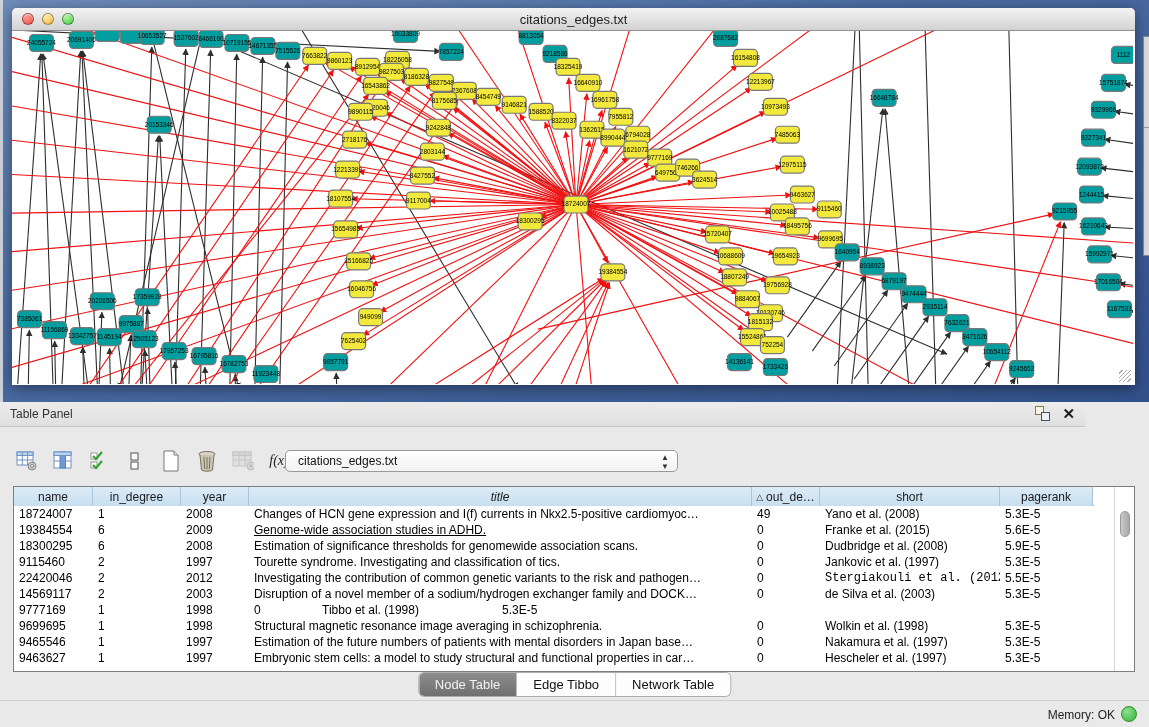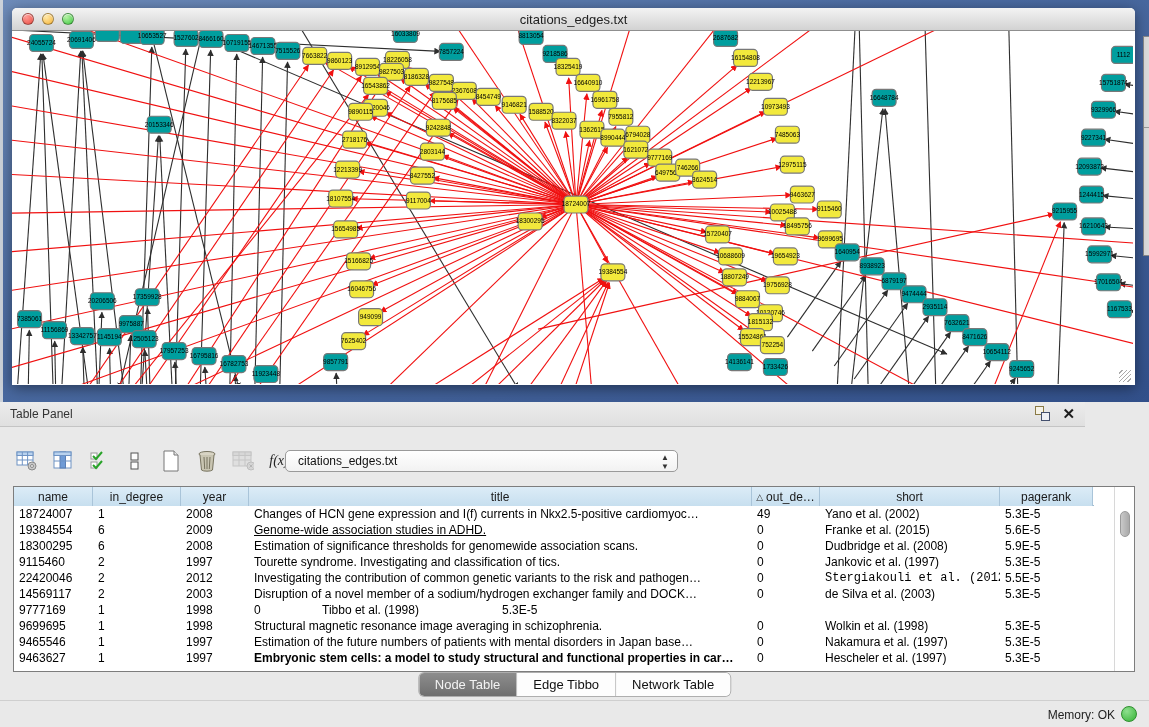--- a/index.html
+++ b/index.html
@@ -828,42 +828,42 @@
     <div class="thead" id="thead">
         <div class="th" style="width: 79px;">
           <span>name</span>
         </div>
         <div class="th" style="width: 88px;">
           <span>in_degree</span>
         </div>
         <div class="th" style="width: 68px;">
           <span>year</span>
         </div>
-        <div class="th" style="width: 503px;">
+        <div class="th" style="width: 503px; font-style: italic;">
           <span>title</span>
         </div>
         <div class="th" style="width: 68px;">
           <span class="sort">△</span>
           <span>out_de…</span>
         </div>
         <div class="th" style="width: 180px;">
           <span>short</span>
         </div>
         <div class="th" style="width: 93px;">
           <span>pagerank</span>
         </div>
       </div>
     <div id="tbody">
         <div class="trow">
           <div class="td" style="width: 79px;">18724007</div>
           <div class="td" style="width: 88px;">1</div>
           <div class="td" style="width: 68px;">2008</div>
           <div class="td" style="width: 503px;">Changes of HCN gene expression and I(f) currents in Nkx2.5-positive cardiomyoc…</div>
           <div class="td" style="width: 68px;">49</div>
-          <div class="td" style="width: 180px;">Yano et al. (2002)</div>
+          <div class="td" style="width: 180px;">Yano et al. (2008)</div>
           <div class="td" style="width: 93px;">5.3E-5</div>
         </div>
         <div class="trow">
           <div class="td" style="width: 79px;">19384554</div>
           <div class="td" style="width: 88px;">6</div>
           <div class="td" style="width: 68px;">2009</div>
           <div class="td" style="width: 503px; text-decoration: underline;">Genome-wide association studies in ADHD.</div>
           <div class="td" style="width: 68px;">0</div>
           <div class="td" style="width: 180px;">Franke et al. (2015)</div>
           <div class="td" style="width: 93px;">5.6E-5</div>
@@ -927,21 +927,21 @@
           <div class="td" style="width: 68px;">1997</div>
           <div class="td" style="width: 503px;">Estimation of the future numbers of patients with mental disorders in Japan base…</div>
           <div class="td" style="width: 68px;">0</div>
           <div class="td" style="width: 180px;">Nakamura et al. (1997)</div>
           <div class="td" style="width: 93px;">5.3E-5</div>
         </div>
         <div class="trow">
           <div class="td" style="width: 79px;">9463627</div>
           <div class="td" style="width: 88px;">1</div>
           <div class="td" style="width: 68px;">1997</div>
-          <div class="td" style="width: 503px; font-weight: bold;">Embryonic stem cells: a model to study structural and functional properties in car…</div>
+          <div class="td" style="width: 503px;">Embryonic stem cells: a model to study structural and functional properties in car…</div>
           <div class="td" style="width: 68px;">0</div>
           <div class="td" style="width: 180px;">Hescheler et al. (1997)</div>
           <div class="td" style="width: 93px;">5.3E-5</div>
         </div>
       </div>
     <div class="scrollzone">
       <div class="thumb"></div>
     </div>
   </div>
 

